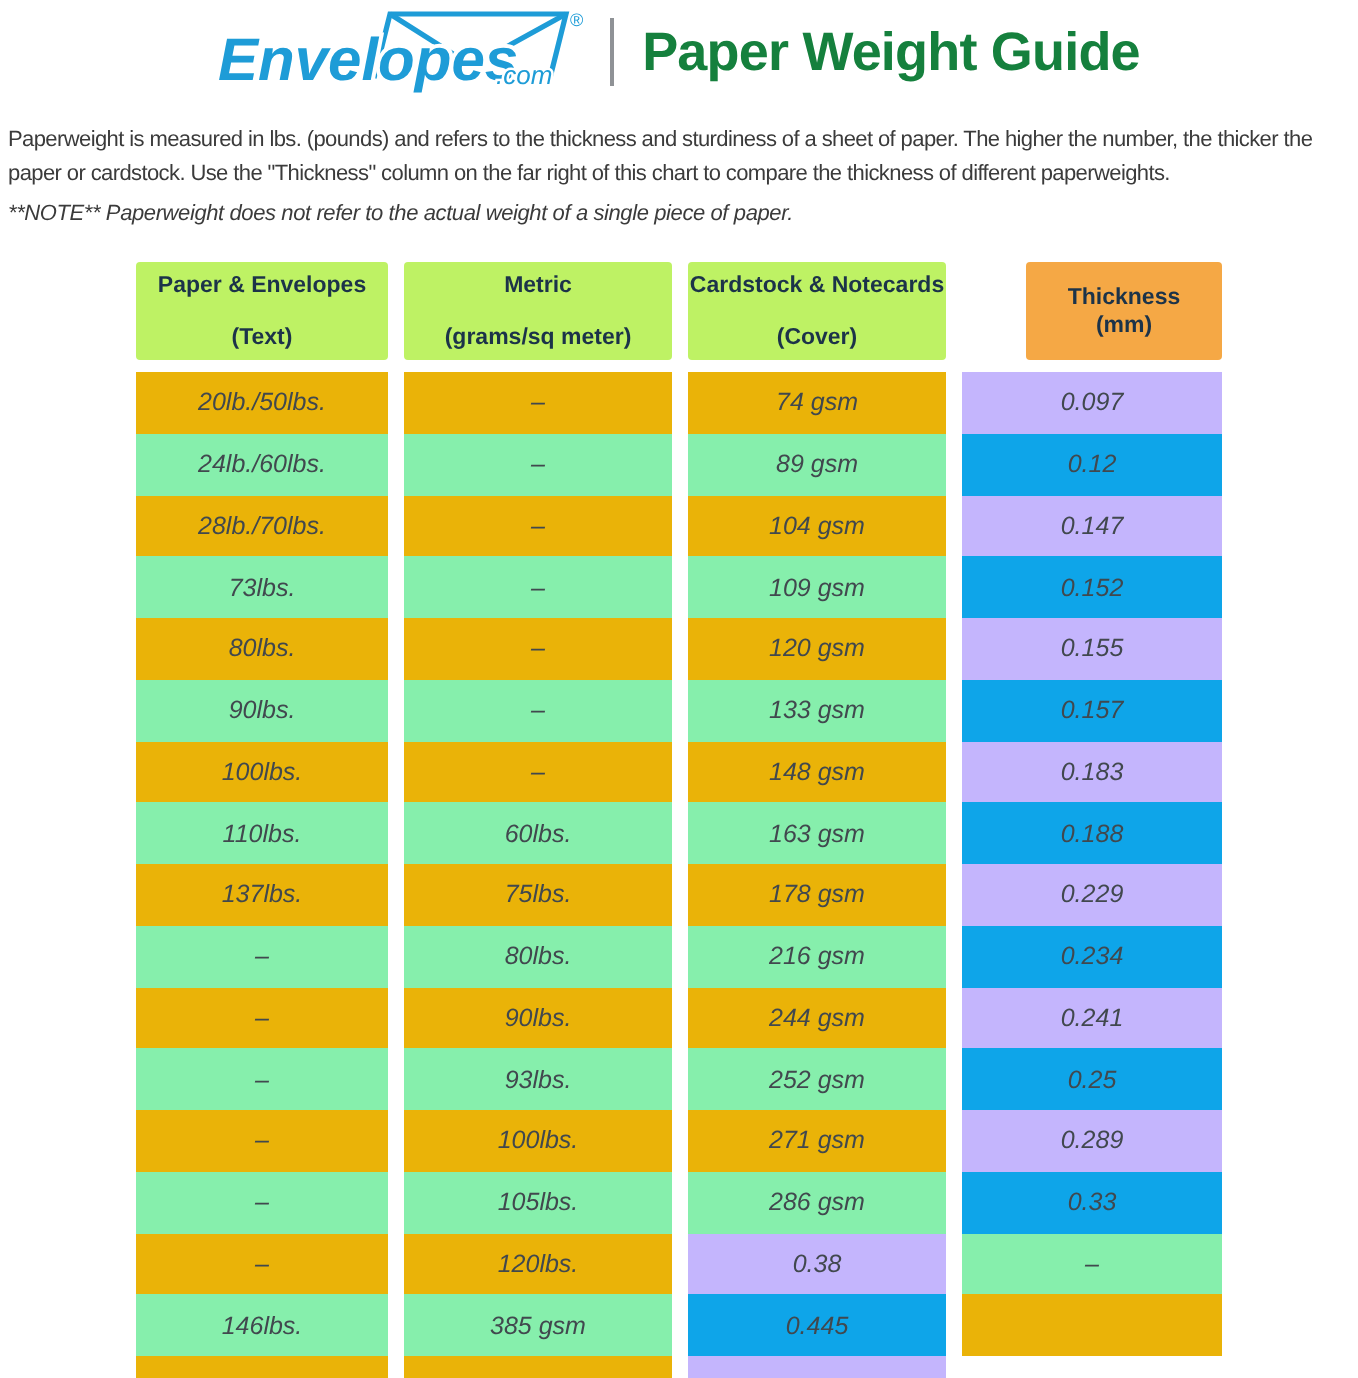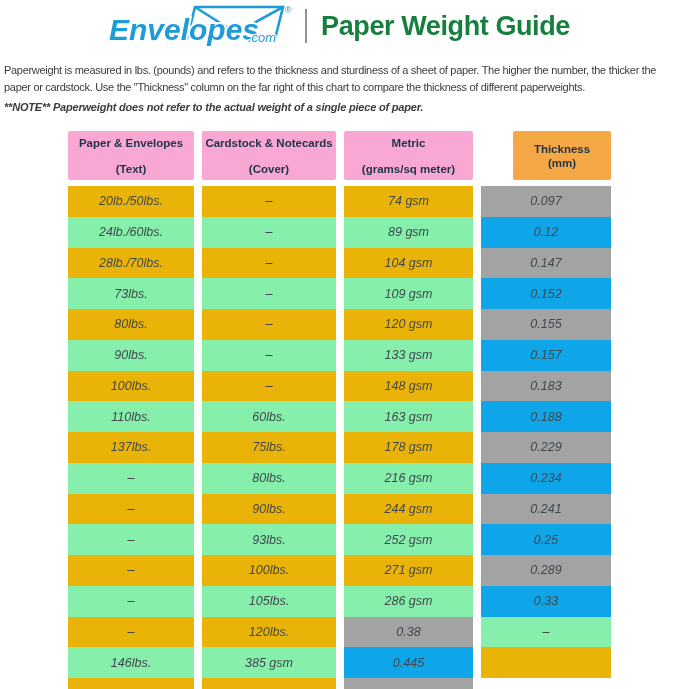--- a/index.html
+++ b/index.html
@@ -29,47 +29,46 @@
   .intro-paragraph {
     margin:14px 3px 0 4px;
     width:672px;
     font-size:11px; line-height:16.5px; letter-spacing:-0.3px;
     color:#3b3b3b;
   }
   .intro-note {
     margin:6px 3px 0 4px;
     font-size:11px; font-style:italic; letter-spacing:-0.2px;
     color:#3b3b3b;
-    font-weight:bold;
   }
   
   .weight-table { margin:18px 0 0 68px; width:543px; }
   .tgrid {
     display:grid;
     grid-template-columns:126px 134px 129px 130px;
     column-gap:8px;
   }
   .thead { margin-bottom:6px; }
   .th {
     height:49px; border-radius:2px;
     display:flex; flex-direction:column; align-items:center; justify-content:center;
     font-size:11.5px; font-weight:bold; line-height:14px;
     color:#1c3349; text-align:center;
   }
-  .th.blue   { background:#f9a8d4;gap:12px; }
+  .th.blue   { background:#bef264;gap:12px; }
   .th.orange { background:#f5a845;margin-left:32px; }
   .tbody { grid-auto-rows:30.75px; }
   .cell {
     display:flex; align-items:center; justify-content:center;
     font-size:12.5px; font-style:italic; color:#41484e;
     text-align:center;
   }
   .cell.col-blue.light   { background:#eab308; }
   .cell.col-blue.dark    { background:#86efac; }
-  .cell.col-orange.light { background:#a3a3a3; }
+  .cell.col-orange.light { background:#c4b5fd; }
   .cell.col-orange.dark  { background:#0ea5e9; }
 </style>
 </head>
 <body>
 
 <div class="page">
 
   <div class="brand-bar">
     <svg class="logo-svg" width="186" height="48" viewBox="0 0 186 48">
       <g>
@@ -87,26 +86,26 @@
   <p class="intro-paragraph">Paperweight is measured in lbs. (pounds) and refers to the thickness and sturdiness of a sheet of paper. The higher the number, the thicker the paper or cardstock. Use the "Thickness" column on the far right of this chart to compare the thickness of different paperweights.</p>
   <p class="intro-note">**NOTE** Paperweight does not refer to the actual weight of a single piece of paper.</p>
 
   <div class="weight-table">
     <div class="tgrid thead">
       <div class="th blue">
         <span>Paper &amp; Envelopes</span>
         <span>(Text)</span>
       </div>
       <div class="th blue">
+        <span>Metric</span>
+        <span>(grams/sq meter)</span>
+      </div>
+      <div class="th blue">
         <span>Cardstock &amp; Notecards</span>
         <span>(Cover)</span>
-      </div>
-      <div class="th blue">
-        <span>Metric</span>
-        <span>(grams/sq meter)</span>
       </div>
       <div class="th orange">
         <span>Thickness</span>
         <span>(mm)</span>
       </div>
     </div>
     <div class="tgrid tbody">
   <div class="cell col-blue light">20lb./50lbs.</div>
   <div class="cell col-blue light">–</div>
   <div class="cell col-blue light">74 gsm</div>

